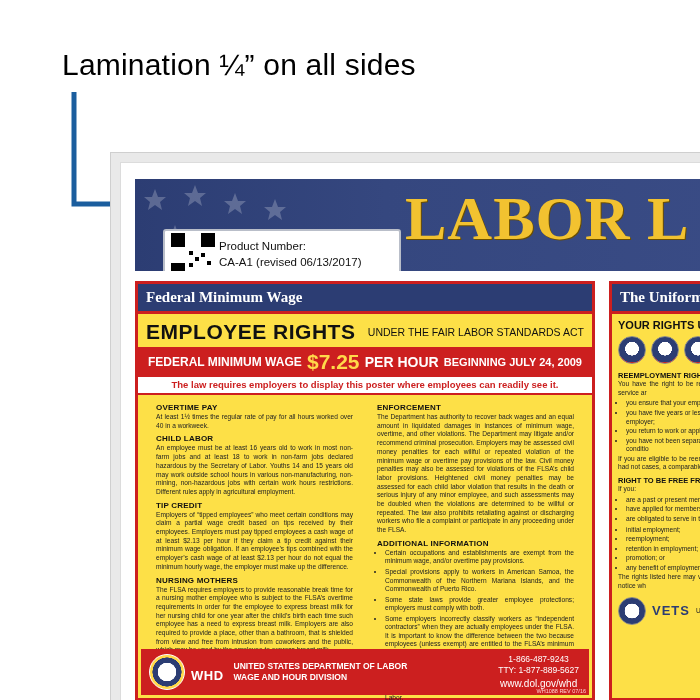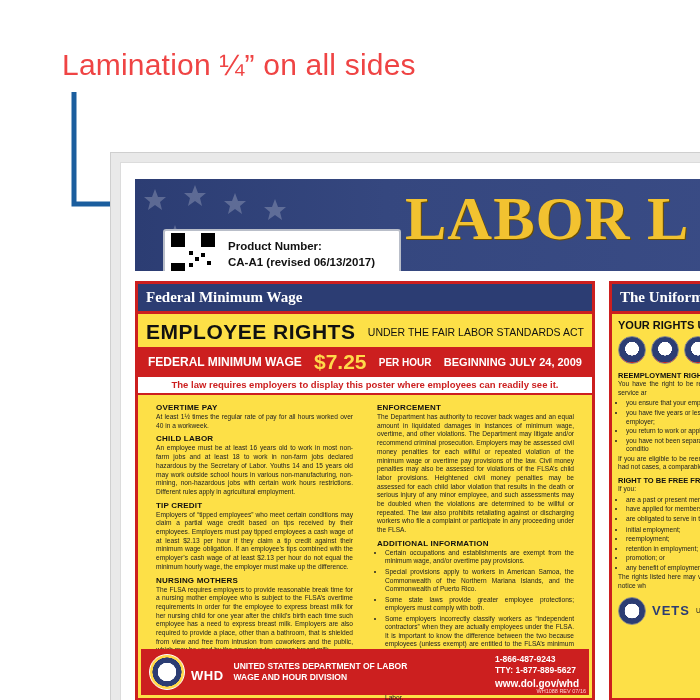--- a/index.html
+++ b/index.html
@@ -9,21 +9,21 @@
     font-family:"Liberation Sans", sans-serif;
     overflow:hidden;
     position:relative;
   }
 
   
   #annotation{
     position:absolute;
     left:62px; top:48px;
     font-size:30px;
-    color:#ef4444;
+    color:#000000;
     letter-spacing:.2px;
     white-space:nowrap;
   }
   #arrow{
     position:absolute;
     left:68px; top:92px;
     width:130px; height:140px;
   }
 
   
@@ -90,23 +90,23 @@
       linear-gradient(#000,#000) 0 30px/14px 14px no-repeat,
       linear-gradient(#fff,#fff) 4px 34px/6px 6px no-repeat,
       linear-gradient(#000,#000) 18px 18px/4px 4px no-repeat,
       linear-gradient(#000,#000) 24px 24px/4px 4px no-repeat,
       linear-gradient(#000,#000) 18px 30px/4px 4px no-repeat,
       linear-gradient(#000,#000) 30px 20px/4px 4px no-repeat,
       linear-gradient(#000,#000) 36px 28px/4px 4px no-repeat,
       #fff;
   }
   #product-text{
-    margin-left:13px;
+    margin-left:4px;
     font-size:11.5px;
-    font-weight:bold;
+    font-weight:normal;
     color:#111;
     line-height:1.35;
   }
 
   
   #panels{
     position:absolute;
     left:14px; top:118px; right:0; bottom:0;
   }
 
@@ -141,21 +141,21 @@
   #er-sub{
     font-size:10.5px;color:#111;display:inline-block;vertical-align:middle;margin-left:8px;
   }
   #wage-bar{
     background:#cc1f1f;color:#fff;
     display:flex;align-items:center;justify-content:space-between;
     padding:3px 10px;font-weight:bold;
   }
   #wage-bar .lbl{font-size:12px;}
   #wage-bar .amt{font-size:21px;color:#ffd94a;}
-  #wage-bar .per{font-size:10px;}
+  #wage-bar .per{font-size:14px;}
   #wage-bar .begin{font-size:11px;}
   #readily{
     background:#fff;color:#cc1f1f;
     text-align:center;font-size:9.5px;font-weight:bold;
     padding:2px 0 3px;
     border-bottom:2px solid #cc1f1f;
   }
 
   #fmw-cols{
     display:flex;
@@ -179,21 +179,21 @@
     display:flex;align-items:center;
   }
   #whd-seal{
     width:34px;height:34px;border-radius:50%;
     background:radial-gradient(circle at 50% 50%,#fff 0 38%,#2c3d73 39% 60%,#ffd94a 61% 78%,#cc1f1f 79% 100%);
     margin:0 6px 0 8px;flex:0 0 34px;
     border:1px solid #fff;
   }
   #whd-logo{font-size:13px;font-weight:bold;letter-spacing:.5px;margin-right:10px;margin-top:6px;}
   #whd-txt{font-size:8.5px;line-height:1.35;font-weight:bold;}
-  #whd-contact{margin-left:auto;text-align:left;font-size:8.5px;line-height:1.35;font-weight:bold;padding-right:10px;}
+  #whd-contact{margin-left:auto;text-align:center;font-size:8.5px;line-height:1.35;font-weight:normal;padding-right:10px;}
   #whd-contact .web{font-size:10px;}
   #whd-rev{position:absolute;right:3px;bottom:1px;font-size:5.5px;color:#ffd2d2;}
 
   
   #us-rights{
     font-size:11px;font-weight:bold;color:#111;padding:5px 6px 2px;
   }
   #us-badges{display:flex;gap:5px;padding:3px 6px;align-items:center;}
   .badge{width:26px;height:26px;border-radius:50%;background:radial-gradient(circle at 50% 45%,#fff 0 35%,#2c3d73 36% 70%,#cc1f1f 71% 100%);border:1px solid #8a8a8a;}
   .us-h{font-size:7.5px;font-weight:bold;color:#111;padding:4px 6px 0;}

